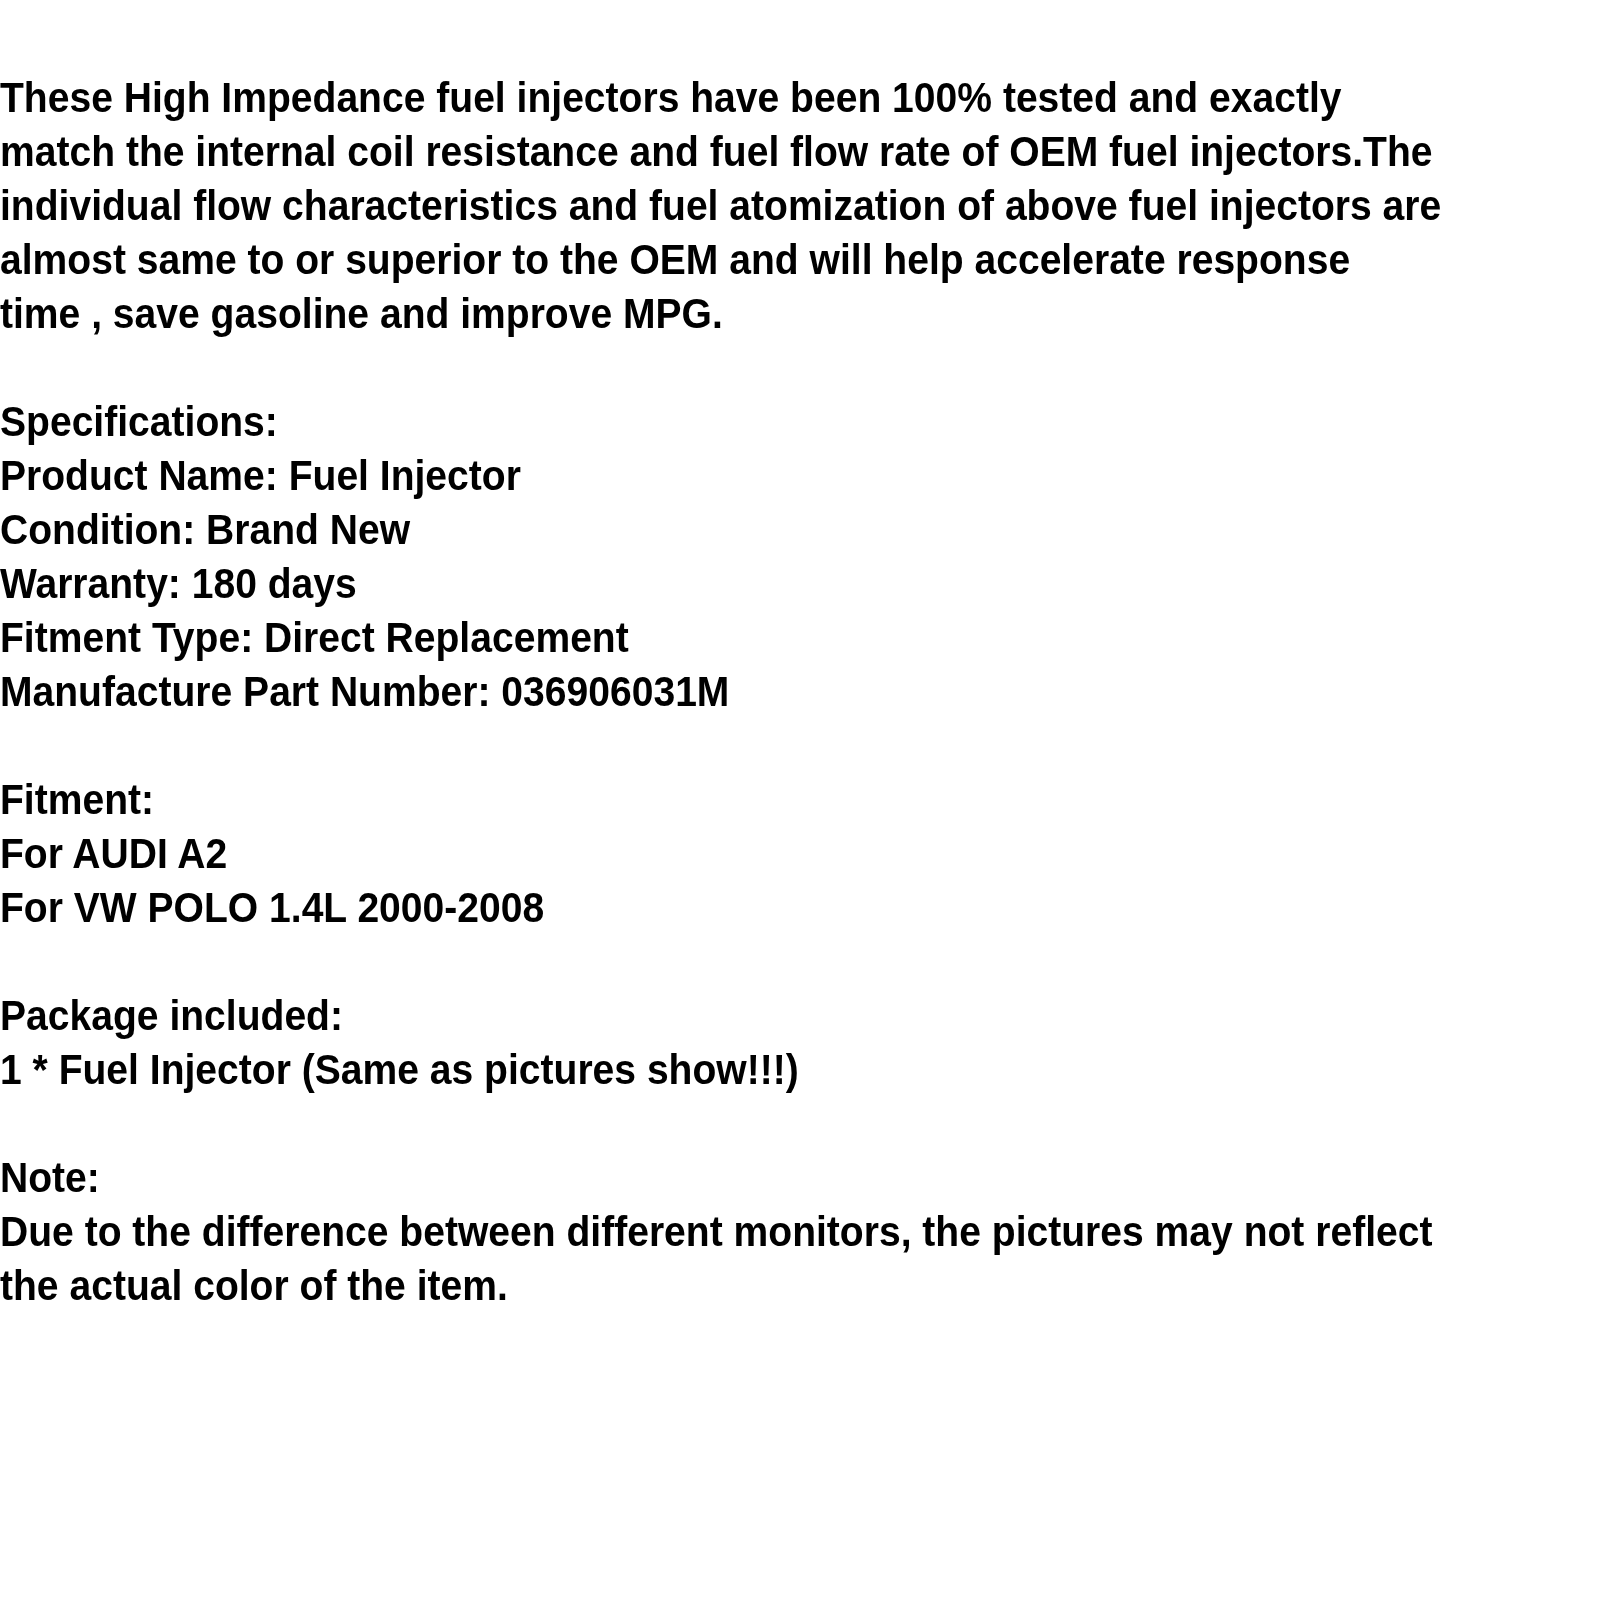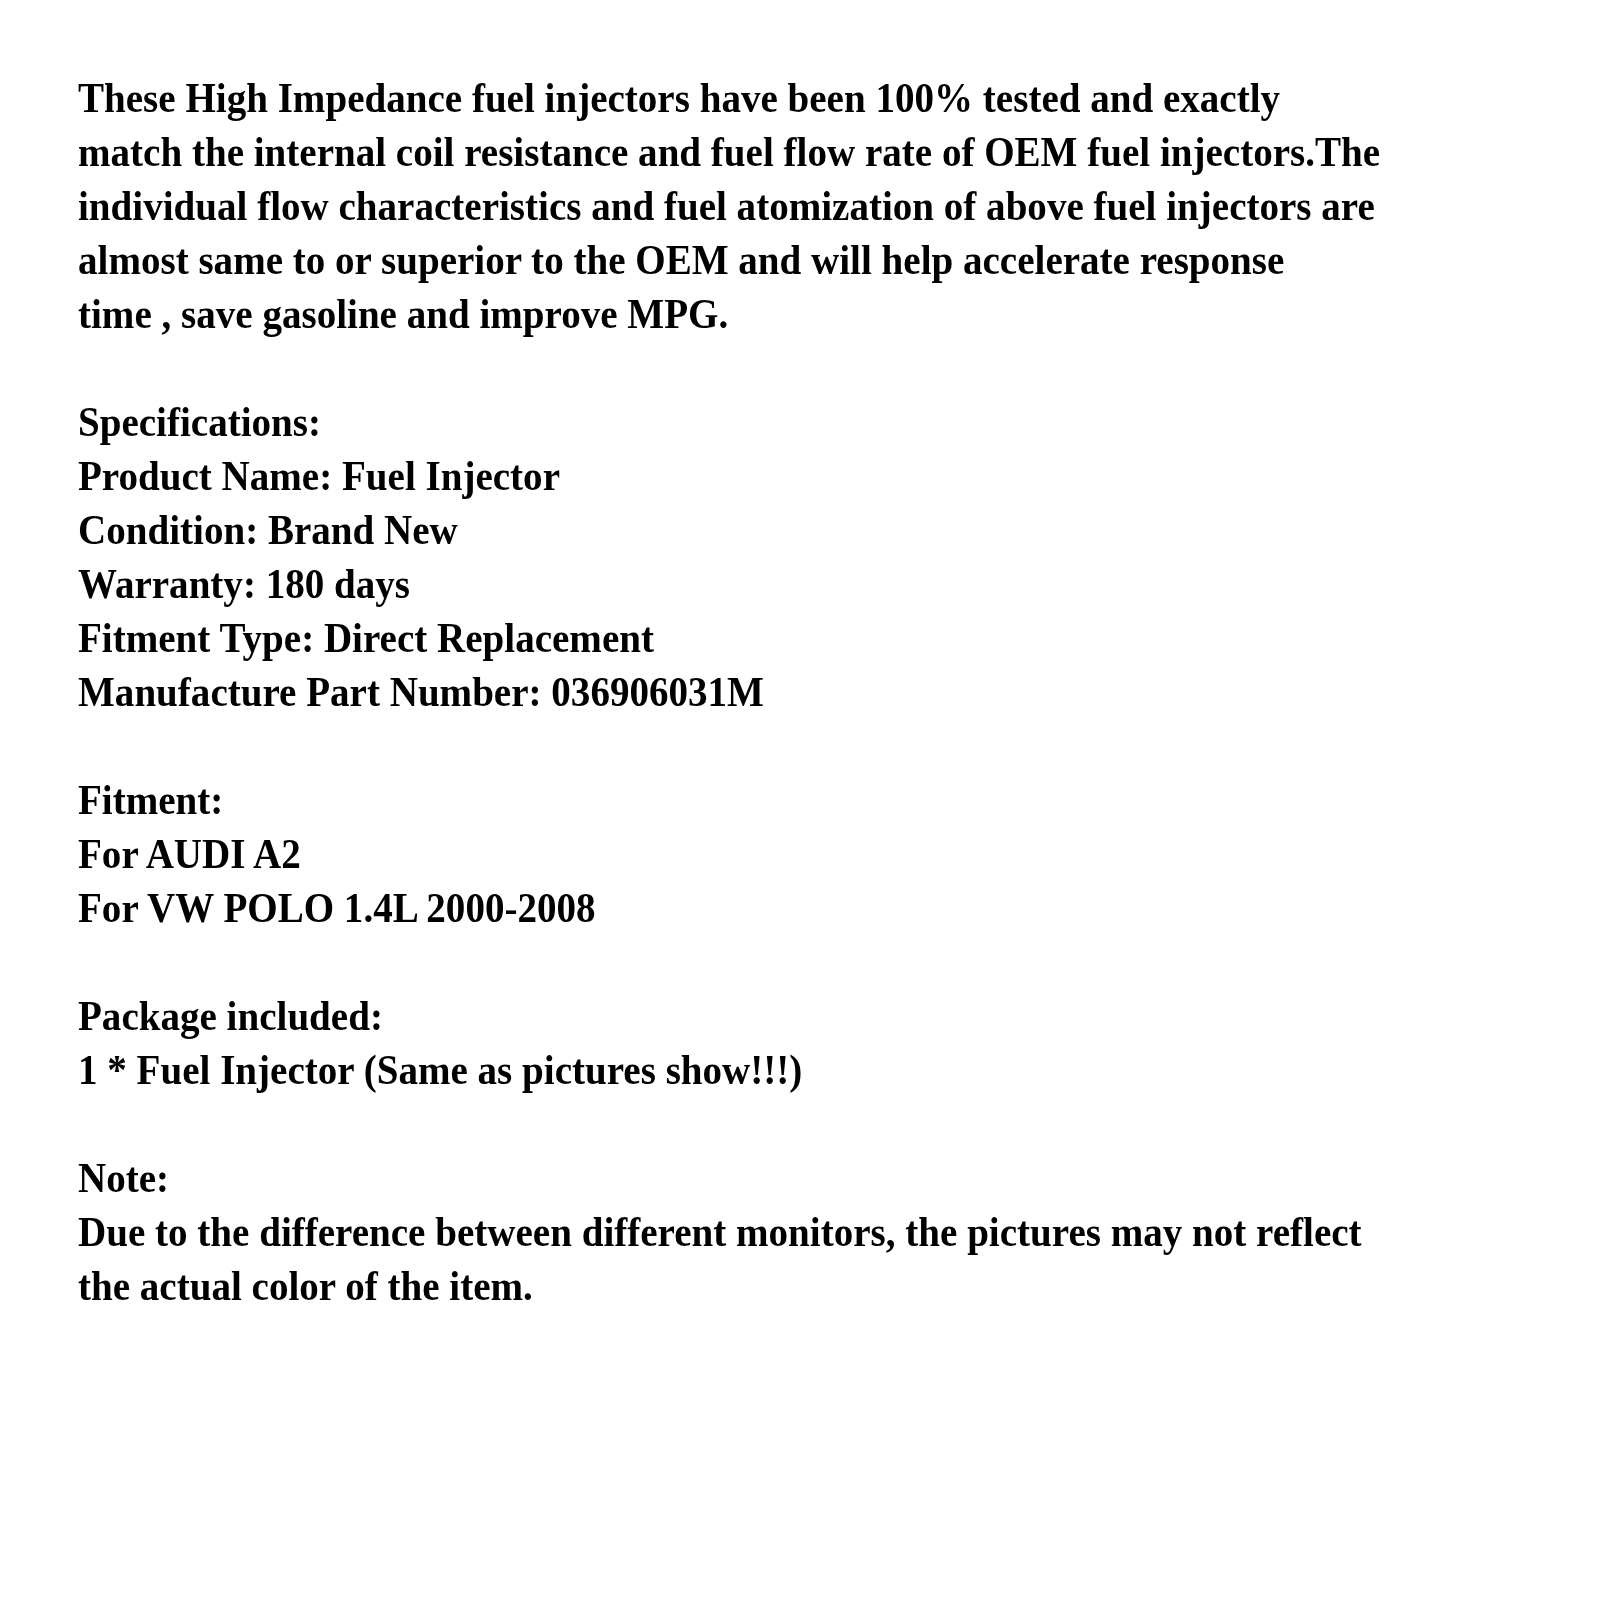--- a/index.html
+++ b/index.html
@@ -8,23 +8,21 @@
   }
   body {
     width: 1600px;
     height: 1600px;
     background: #ffffff;
     overflow: hidden;
     font-family: "Liberation Sans", sans-serif;
   }
   .doc-wrap {
     padding-top: 71px;
-    padding-left: 78px;
     width: 1522px;
-    font-family: Liberation Serif, serif;
   }
   .doc {
     transform: scaleX(0.93);
     transform-origin: top left;
     width: 1650px;
     color: #000000;
     font-weight: bold;
     font-size: 42px;
   }
   .section {

